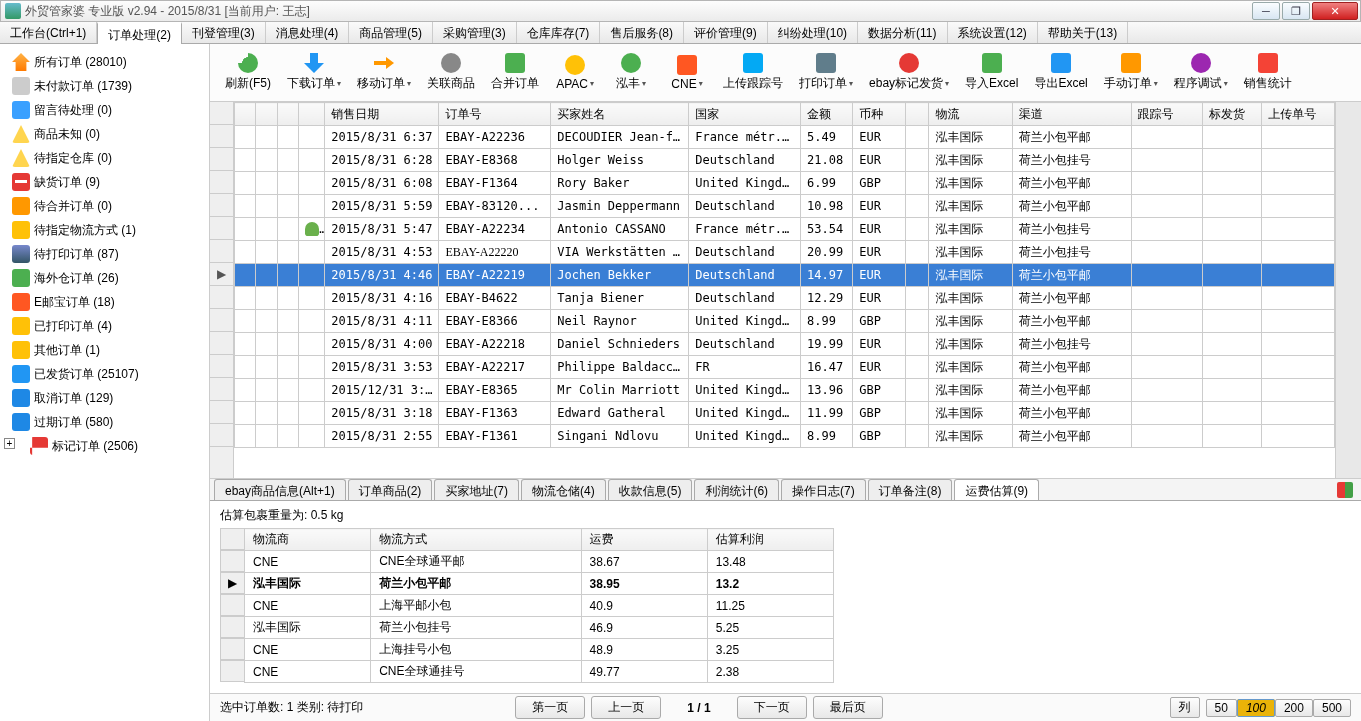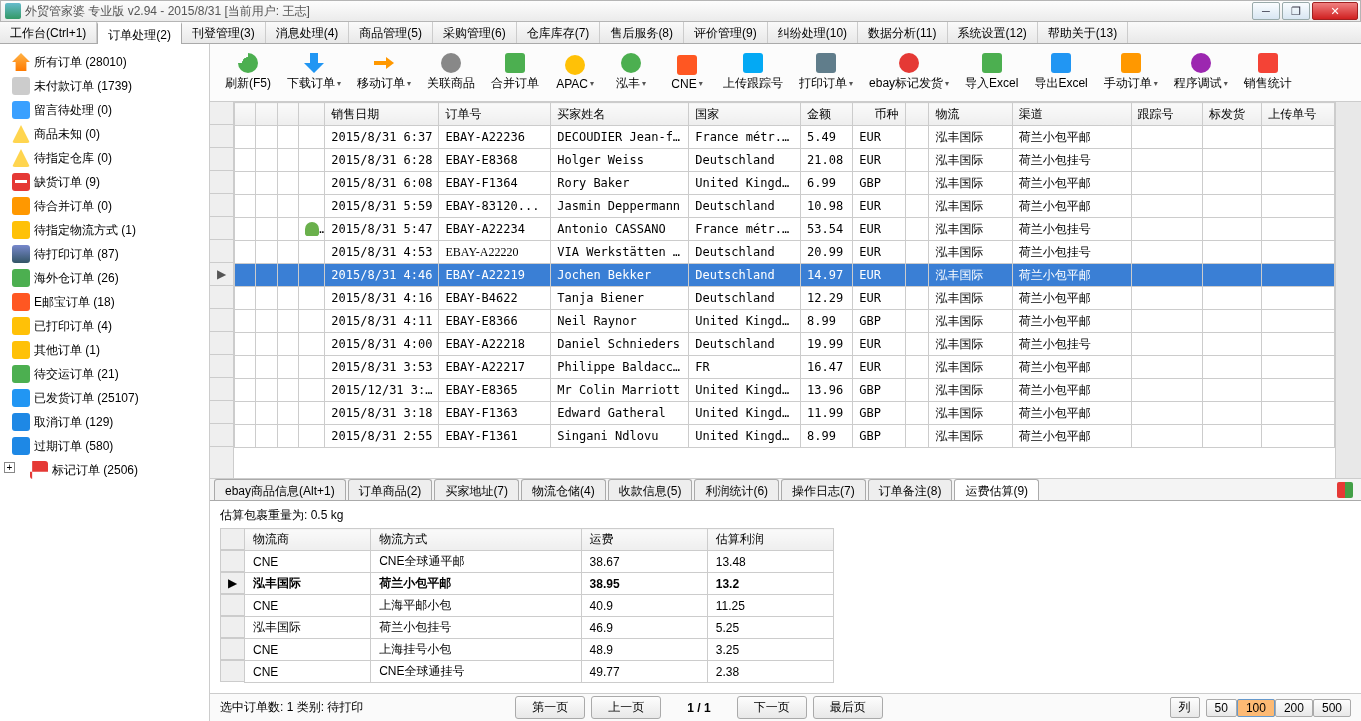--- a/index.html
+++ b/index.html
@@ -83,21 +83,21 @@
 .freighttbl tr.bold td { font-weight:bold; }
 .freightwrap { display:flex; }
 .freightwrap .frh { width:24px; }
 .freightwrap .frh div { height:22px; border:1px solid #ccc; border-right:none; background:#efefef; display:flex; align-items:center; justify-content:center;}
 
 
 .status { height:28px; border-top:1px solid #ccc; display:flex; align-items:center; padding:0 10px; background:#fafafa; gap:6px;}
 .status .lbl { font-size:12px; }
 .pgbtn { border:1px solid #aaa; background:linear-gradient(#fdfdfd,#e8e8e8); padding:2px 16px; border-radius:3px; font-size:12px; cursor:pointer;}
 .szbtn { border:1px solid #aaa; background:linear-gradient(#fdfdfd,#e8e8e8); padding:1px 8px; border-radius:2px; font-size:12px; cursor:pointer; min-width:30px; text-align:center;}
-.szbtn.active { background:#fdba74; border-color:#69c;}
+.szbtn.active { background:#eab308; border-color:#69c;font-style:italic;}
 .spacer { flex:1; }
 
 
 .ti-refresh{background:radial-gradient(circle,#4caf50 40%,transparent 42%),conic-gradient(#4caf50 0 270deg,transparent 0);border-radius:50%;}
 .ti-down{background:#2196f3;clip-path:polygon(30% 0,70% 0,70% 50%,100% 50%,50% 100%,0 50%,30% 50%);}
 .ti-move{background:#ff9800;clip-path:polygon(0 40%,60% 40%,60% 20%,100% 50%,60% 80%,60% 60%,0 60%);}
 .ti-link{background:#888;border-radius:50%;}
 .ti-merge{background:#4caf50;border-radius:3px;}
 .ti-apac{background:#ffc107;border-radius:50%;}
 .ti-hf{background:#4caf50;border-radius:50%;}
@@ -123,21 +123,21 @@
     <div class="wbtn close">✕</div>
   </div>
 </div>
 
 <div class="maintabs" id="maintabs">
     <div class="mtab">工作台(Ctrl+1)</div>
     <div class="mtab active">订单处理(2)</div>
     <div class="mtab">刊登管理(3)</div>
     <div class="mtab">消息处理(4)</div>
     <div class="mtab">商品管理(5)</div>
-    <div class="mtab">采购管理(6)</div>
+    <div class="mtab">采购管理(3)</div>
     <div class="mtab">仓库库存(7)</div>
     <div class="mtab">售后服务(8)</div>
     <div class="mtab">评价管理(9)</div>
     <div class="mtab">纠纷处理(10)</div>
     <div class="mtab">数据分析(11)</div>
     <div class="mtab">系统设置(12)</div>
     <div class="mtab">帮助关于(13)</div>
   </div>
 
 <div class="body">
@@ -187,24 +187,20 @@
         <div class="sicon i-e"></div>
         <span>E邮宝订单 (18)</span>
       </div>
       <div class="srow">
         <div class="sicon i-star"></div>
         <span>已打印订单 (4)</span>
       </div>
       <div class="srow">
         <div class="sicon i-star"></div>
         <span>其他订单 (1)</span>
-      </div>
-      <div class="srow">
-        <div class="sicon i-user"></div>
-        <span>待交运订单 (21)</span>
       </div>
       <div class="srow">
         <div class="sicon i-truck"></div>
         <span>已发货订单 (25107)</span>
       </div>
       <div class="srow">
         <div class="sicon i-cancel"></div>
         <span>取消订单 (129)</span>
       </div>
       <div class="srow">
@@ -352,21 +348,21 @@
               <tr>
                 <th style="width: 18px;"></th>
                 <th style="width: 18px;"></th>
                 <th style="width: 18px;"></th>
                 <th style="width: 22px;"></th>
                 <th style="width: 96px;">销售日期</th>
                 <th style="width: 94px;">订单号</th>
                 <th style="width: 116px;">买家姓名</th>
                 <th style="width: 94px;">国家</th>
                 <th style="width: 44px;">金额</th>
-                <th style="width: 44px; text-align: right;">币种</th>
+                <th style="width: 44px;">币种</th>
                 <th style="width: 20px;"></th>
                 <th style="width: 70px;">物流</th>
                 <th style="width: 100px;">渠道</th>
                 <th style="width: 60px;">跟踪号</th>
                 <th style="width: 50px;">标发货</th>
                 <th style="width: 60px;">上传单号</th>
               </tr>
             </thead>
             <tbody>
               <tr>

